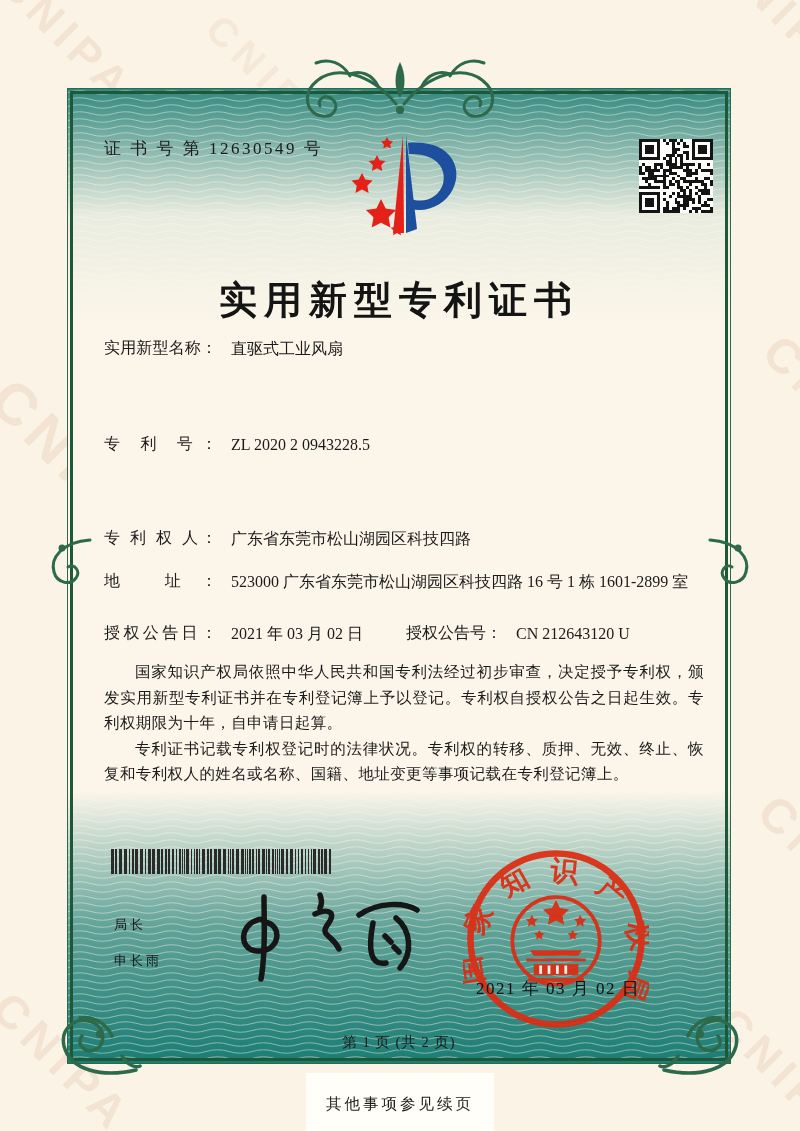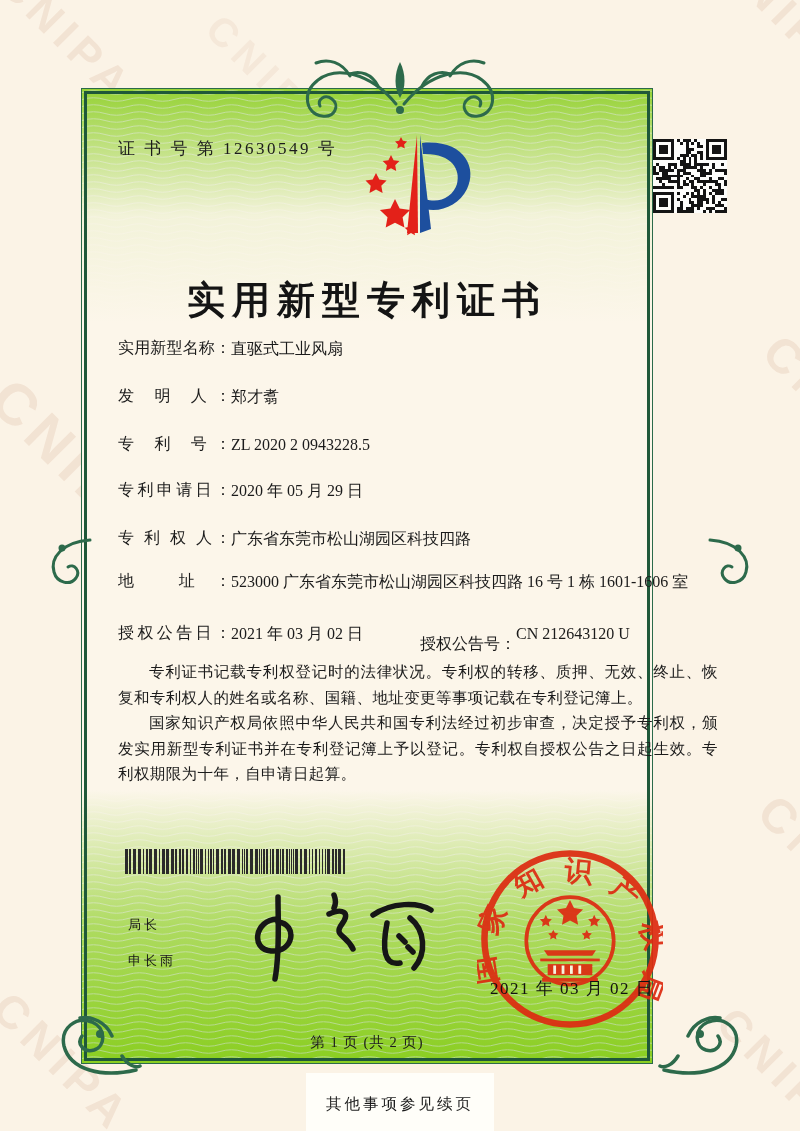--- a/index.html
+++ b/index.html
@@ -14,22 +14,22 @@
   }
   
   .wm {
     position:absolute; font-family:"Liberation Sans",sans-serif;
     font-weight:bold; color:rgba(199,141,110,0.16);
     transform:rotate(45deg); letter-spacing:7px; white-space:nowrap;
     pointer-events:none;
   }
   
   .frame {
-    position:absolute; left:81px; top:88px; width:572px; height:976px;
-    border:1.5px solid #2b6a4a; background:#84cc16;
+    position:absolute; left:67px; top:88px; width:664px; height:976px;
+    border:1.5px solid #2b6a4a; background:#0f766e;
   }
   .frame-inner {
     position:absolute; inset:2px; border:3px solid #1f5839; pointer-events:none; z-index:3;
   }
   .guilloche { position:absolute; inset:0; width:100%; height:100%; opacity:.6; }
   .guilloche-fade {
     position:absolute; inset:0;
     background:linear-gradient(180deg,
       rgba(252,246,234,0.15) 0%, rgba(252,246,234,0.92) 13%,
       rgba(252,246,234,1) 24%, rgba(252,246,234,1) 72%,
@@ -47,23 +47,23 @@
   .title {
     position:absolute; left:0; top:150px; width:100%; text-align:center;
     font-size:38px; font-weight:bold; letter-spacing:7px; color:#141414;margin-top:36px;
   }
   
   .field-row { position:absolute; left:36px; font-size:16px; display:flex; }
   .f-label {
     display:inline-block; width:113px; text-align:justify; text-align-last:justify;
     flex:none;
   }
-  .f-value { margin-left:0; width:478px; line-height:22px; }
+  .f-value { margin-left:14px; width:478px; line-height:22px; }
   .grant-row .second { position:absolute; left:302px; top:0; display:flex; }
-  .grant-row .second .f-label { width:auto; text-align-last:auto;margin-top:11px; }
+  .grant-row .second .f-label { width:auto; text-align-last:auto; }
   
   .body-text {
     position:absolute; left:36px; top:570px; width:600px;
     font-size:15.5px; line-height:25.5px; letter-spacing:0.4px; text-align:justify;
   }
   .body-text p { text-indent:2em; }
   
   .barcode { position:absolute; left:43px; top:760px; }
   .signer {
     position:absolute; left:46px; top:818px;
@@ -457,52 +457,44 @@
           <rect x="23" y="24" width="1" height="1" fill="#141414"></rect>
           <rect x="24" y="24" width="1" height="1" fill="#141414"></rect>
         </svg>
 
       <h1 class="title">实用新型专利证书</h1>
 
       <div class="field-row" style="top:249px">
         <span class="f-label">实用新型名称：</span>
         <span class="f-value">直驱式工业风扇</span>
       </div>
-      <div class="field-row" style="top:297px">
-        <span class="f-label">发 明 人：</span>
-        <span class="f-value">郑才翥</span>
-      </div>
       <div class="field-row" style="top:345px">
         <span class="f-label">专 利 号：</span>
         <span class="f-value">ZL 2020 2 0943228.5</span>
-      </div>
-      <div class="field-row" style="top:391px">
-        <span class="f-label">专利申请日：</span>
-        <span class="f-value">2020 年 05 月 29 日</span>
       </div>
       <div class="field-row" style="top:439px">
         <span class="f-label">专 利 权 人：</span>
         <span class="f-value">广东省东莞市松山湖园区科技四路</span>
       </div>
       <div class="field-row" style="top:482px">
         <span class="f-label">地 址：</span>
-        <span class="f-value">523000 广东省东莞市松山湖园区科技四路 16 号 1 栋 1601-1606 室</span>
+        <span class="f-value">523000 广东省东莞市松山湖园区科技四路 16 号 1 栋 1601-2899 室</span>
       </div>
       <div class="field-row grant-row" style="top:534px;width:600px">
         <span class="f-label">授权公告日：</span>
         <span class="f-value">2021 年 03 月 02 日</span>
         <span class="second">
           <span class="f-label">授权公告号：</span>
           <span class="f-value" style="width:auto">CN 212643120 U</span>
         </span>
       </div>
 
       <div class="body-text">
+        <p>国家知识产权局依照中华人民共和国专利法经过初步审查，决定授予专利权，颁发实用新型专利证书并在专利登记簿上予以登记。专利权自授权公告之日起生效。专利权期限为十年，自申请日起算。</p>
         <p>专利证书记载专利权登记时的法律状况。专利权的转移、质押、无效、终止、恢复和专利权人的姓名或名称、国籍、地址变更等事项记载在专利登记簿上。</p>
-        <p>国家知识产权局依照中华人民共和国专利法经过初步审查，决定授予专利权，颁发实用新型专利证书并在专利登记簿上予以登记。专利权自授权公告之日起生效。专利权期限为十年，自申请日起算。</p>
       </div>
 
       <svg class="barcode" width="224" height="25" viewBox="0 0 224 25">
           <rect x="0" y="0" width="3" height="25" fill="#2a2a2a"></rect>
           <rect x="4" y="0" width="2" height="25" fill="#2a2a2a"></rect>
           <rect x="8" y="0" width="3" height="25" fill="#2a2a2a"></rect>
           <rect x="13" y="0" width="3" height="25" fill="#2a2a2a"></rect>
           <rect x="18" y="0" width="1" height="25" fill="#2a2a2a"></rect>
           <rect x="21" y="0" width="2" height="25" fill="#2a2a2a"></rect>
           <rect x="24" y="0" width="3" height="25" fill="#2a2a2a"></rect>

